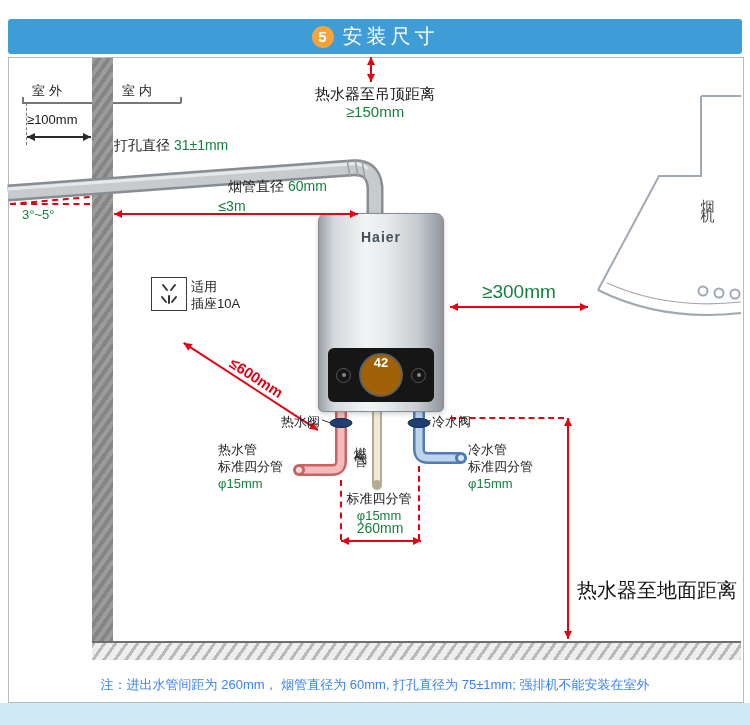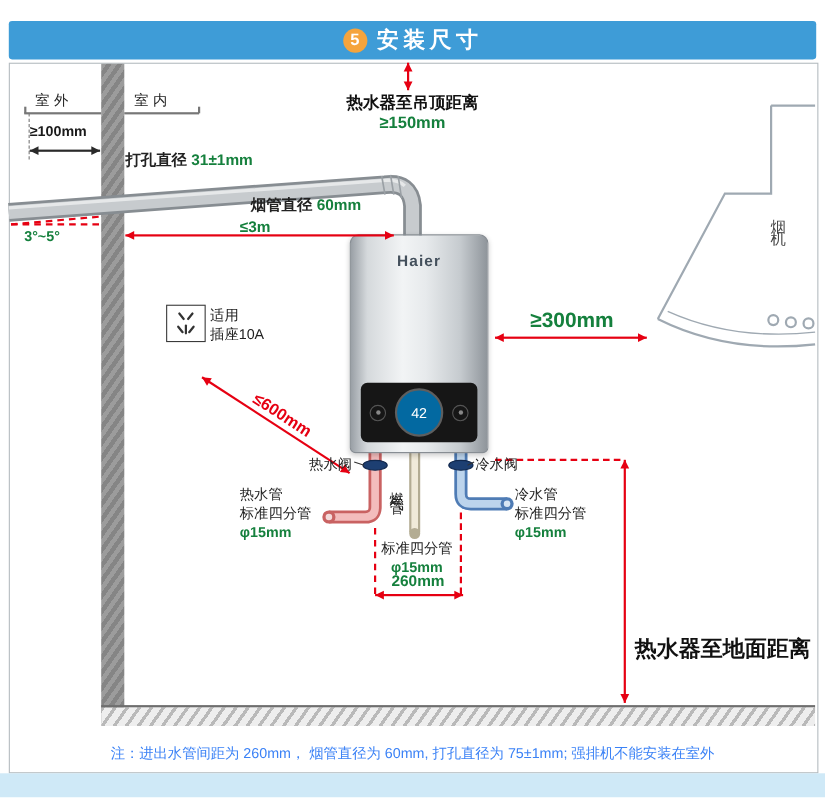--- a/index.html
+++ b/index.html
@@ -1,30 +1,30 @@
 <!DOCTYPE html>
 <html><head>
 <meta charset="utf-8">
 <style>
   html,body{margin:0;padding:0}
   body{width:750px;height:725px;position:relative;overflow:hidden;background:#fff;
        font-family:"Liberation Sans","DejaVu Sans",sans-serif;color:#222;font-size:13px}
   .abs{position:absolute}
   .lbl{position:absolute;z-index:6;line-height:16px;white-space:nowrap}
-  .b{font-weight:bold}
+  .b{font-weight:normal}
   .red{color:#15803d}
   .center{text-align:center}
   .right{}
 
   
   .header{position:absolute;left:8px;top:19px;width:734px;height:35px;background:#3e9cd7;
           border-radius:3px;display:flex;align-items:center;justify-content:center;gap:9px;z-index:8}
   .step-circle{width:22px;height:22px;border-radius:50%;background:#f5a43c;color:#fff;
                font-weight:bold;font-size:15px;display:flex;align-items:center;justify-content:center}
-  .header-title{color:#fff;font-size:20px;font-weight:bold;letter-spacing:4px}
+  .header-title{color:#fff;font-size:20px;font-weight:normal;letter-spacing:4px}
 
   .main-frame{position:absolute;left:8px;top:57px;width:734px;height:644px;border:1px solid #b5bcc0;background:#fff;z-index:0}
   .footer-strip{position:absolute;left:0;top:703px;width:750px;height:22px;background:#cfe9f7;z-index:1}
 
   
   .wall{position:absolute;left:92px;top:58px;width:21px;height:600px;z-index:1;
         background:repeating-linear-gradient(125deg,#9c9c9c 0 4px,#858585 4px 8px)}
   .floor{position:absolute;left:92px;top:641px;width:649px;height:17px;z-index:1;border-top:2px solid #6e6e6e;
          background:repeating-linear-gradient(125deg,#b9b9b9 0 3px,#eeeeee 3px 9px)}
 
@@ -53,22 +53,22 @@
   
   .heater{position:absolute;left:318px;top:213px;width:124px;height:197px;z-index:3;
           border:1px solid #878d93;border-radius:8px 8px 5px 5px;box-shadow:0 2px 5px rgba(0,0,0,.18);
           background:linear-gradient(90deg,#9aa0a6 0%,#d5d9dc 12%,#f2f4f5 38%,#e7eaec 55%,#c6cbcf 80%,#8f959b 100%)}
   .brand{position:absolute;left:0;right:0;top:15px;text-align:center;font-size:14px;font-weight:bold;
          color:#44505c;letter-spacing:1px}
   .panel{position:absolute;left:9px;right:9px;top:134px;height:54px;background:#161616;border-radius:6px;
          display:flex;align-items:center;justify-content:space-evenly}
   .icon-dot{width:13px;height:13px;border:1.5px solid #555;border-radius:50%;display:flex;align-items:center;justify-content:center}
   .icon-dot i{width:4px;height:4px;border-radius:50%;background:#888}
-  .display{width:40px;height:40px;border-radius:50%;background:#0369a1;border:2px solid #5e5e5e;
-           display:flex;align-items:center;justify-content:center;color:#fff;font-size:13px;font-weight:normal}
+  .display{width:40px;height:40px;border-radius:50%;background:#a16207;border:2px solid #5e5e5e;
+           display:flex;justify-content:center;color:#fff;font-size:13px;font-weight:bold}
 
   
   .socket{position:absolute;left:151px;top:277px;width:34px;height:32px;background:#fff;
           border:1.5px solid #3a3a3a;display:flex;align-items:center;justify-content:center;z-index:5}
 
   
   .le600{position:absolute;left:194px;top:327px;width:160px;transform:rotate(33deg);
          transform-origin:0 0;text-align:center;z-index:6}
   .le600 .t{font-size:15px;font-weight:bold;color:#e60012}
   .le600 .ar{position:relative;width:100%;margin-top:1px}

